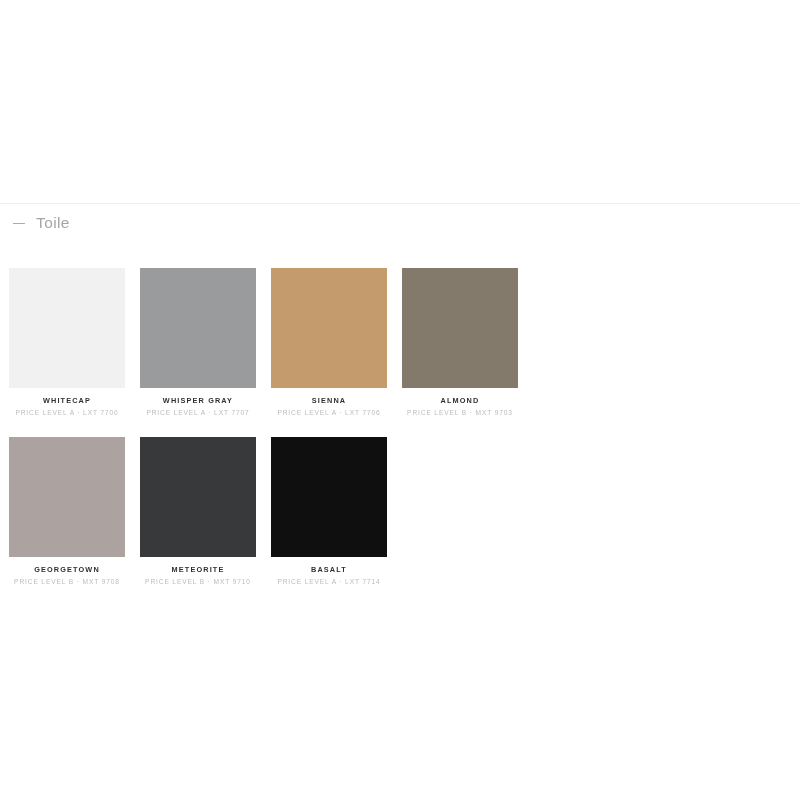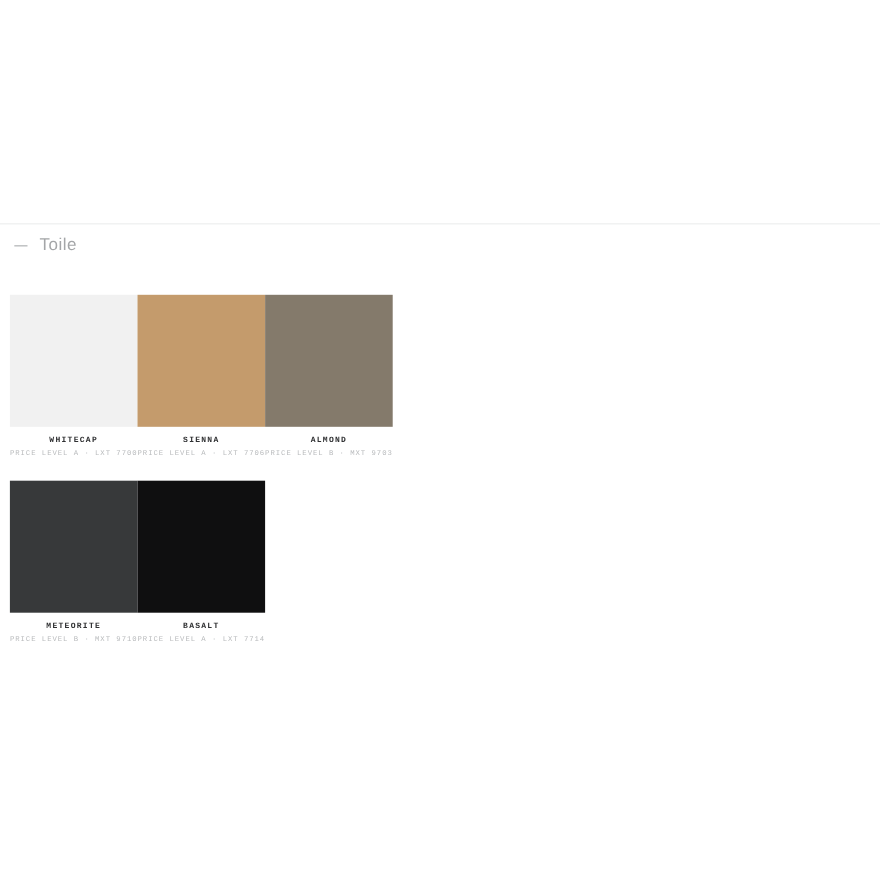--- a/index.html
+++ b/index.html
@@ -56,21 +56,21 @@
 
   
   .swatch-grid {
     position: absolute;
     top: 268px;
     left: 9px;
     width: 790px;
   }
   .swatch-row {
     display: flex;
-    font-family: Liberation Mono, monospace;
+    gap: 15px;
   }
   .swatch-row + .swatch-row {
     margin-top: 21px;
   }
   .swatch-card {
     width: 116px;
     flex: 0 0 116px;
   }
   .swatch-chip {
     width: 116px;
@@ -115,39 +115,49 @@
   <div class="swatch-grid">
 
     <div class="swatch-row">
 
       <div class="swatch-card">
         <span class="swatch-chip" style="background:#f1f1f1"></span>
         <div class="swatch-name">WHITECAP</div>
         <div class="swatch-meta">PRICE LEVEL A · LXT 7700</div>
       </div>
 
+      <div class="swatch-card">
+        <span class="swatch-chip" style="background:#999b9c"></span>
+        <div class="swatch-name">WHISPER GRAY</div>
+        <div class="swatch-meta">PRICE LEVEL A · LXT 7707</div>
+      </div>
 
 
 
       <div class="swatch-card">
         <span class="swatch-chip" style="background:#c49b6c"></span>
         <div class="swatch-name">SIENNA</div>
         <div class="swatch-meta">PRICE LEVEL A · LXT 7706</div>
       </div>
 
       <div class="swatch-card">
         <span class="swatch-chip" style="background:#847a6b"></span>
         <div class="swatch-name">ALMOND</div>
         <div class="swatch-meta">PRICE LEVEL B · MXT 9703</div>
       </div>
 
     </div>
 
     <div class="swatch-row">
 
+      <div class="swatch-card">
+        <span class="swatch-chip" style="background:#aca3a0"></span>
+        <div class="swatch-name">GEORGETOWN</div>
+        <div class="swatch-meta">PRICE LEVEL B · MXT 9708</div>
+      </div>
 
 
       <div class="swatch-card">
         <span class="swatch-chip" style="background:#37393a"></span>
         <div class="swatch-name">METEORITE</div>
         <div class="swatch-meta">PRICE LEVEL B · MXT 9710</div>
       </div>
 
       <div class="swatch-card">
         <span class="swatch-chip" style="background:#0f0f10"></span>

